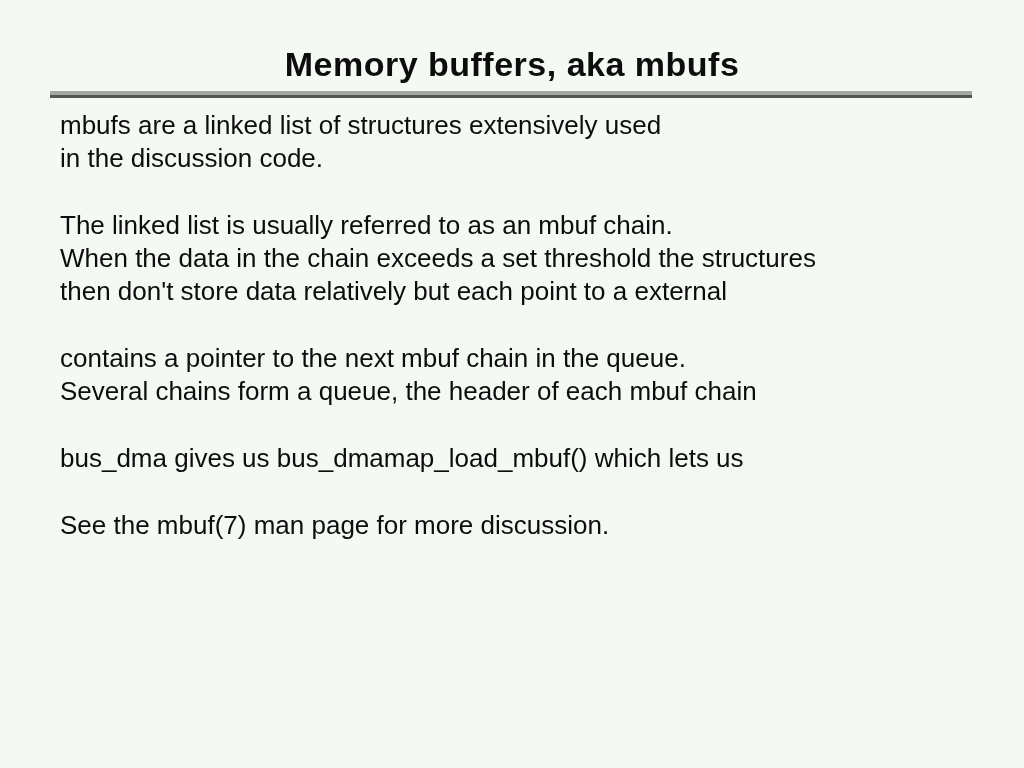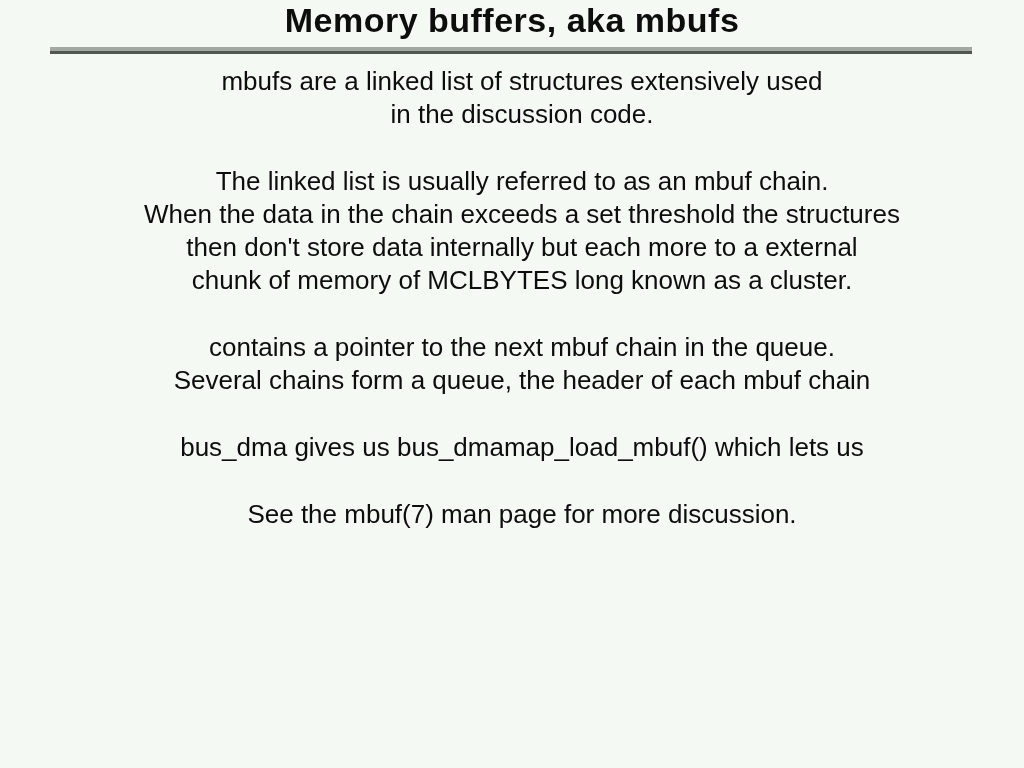--- a/index.html
+++ b/index.html
@@ -13,20 +13,21 @@
     font-family: "Liberation Sans", "DejaVu Sans", sans-serif;
   }
   .slide {
     position: relative;
     width: 1024px;
     height: 768px;
     box-sizing: border-box;
   }
   .slide-title {
     margin: 0;
+    padding-top: 44px;
     text-align: center;
     font-size: 34px;
     line-height: 40px;
     font-weight: bold;
     letter-spacing: 0.5px;
   }
   .title-rule {
     margin-top: 7px;
     margin-left: 50px;
     width: 922px;
@@ -35,42 +36,40 @@
   .slide-body {
     margin-top: 11px;
     margin-left: 60px;
     margin-right: 40px;
     font-size: 26px;
     line-height: 33px;
     font-weight: 500;
   }
   .para {
     margin: 0 0 34px 0;
-    text-align: center;
   }
   .line {
     white-space: nowrap;
   }
 </style>
 </head>
 <body style="background: rgb(244, 249, 244); color: rgb(13, 13, 13);">
 
 <div class="slide">
   <h1 class="slide-title">Memory buffers, aka mbufs</h1>
   <div class="title-rule" style="background: linear-gradient(rgb(162, 169, 162) 0px, rgb(162, 169, 162) 55%, rgb(80, 88, 79) 55%, rgb(80, 88, 79) 100%);"></div>
   <div class="slide-body">
       <div class="para">
         <div class="line">mbufs are a linked list of structures extensively used</div>
         <div class="line">in the discussion code.</div>
       </div>
       <div class="para">
         <div class="line">The linked list is usually referred to as an mbuf chain.</div>
         <div class="line">When the data in the chain exceeds a set threshold the structures</div>
-        <div class="line">then don't store data internally but each more to a external</div>
-        <div class="line">chunk of memory of MCLBYTES long known as a cluster.</div>
+        <div class="line">then don't store data relatively but each point to a external</div>
       </div>
       <div class="para">
         <div class="line">contains a pointer to the next mbuf chain in the queue.</div>
         <div class="line">Several chains form a queue, the header of each mbuf chain</div>
       </div>
       <div class="para">
         <div class="line">bus_dma gives us bus_dmamap_load_mbuf() which lets us</div>
       </div>
       <div class="para">
         <div class="line">See the mbuf(7) man page for more discussion.</div>

